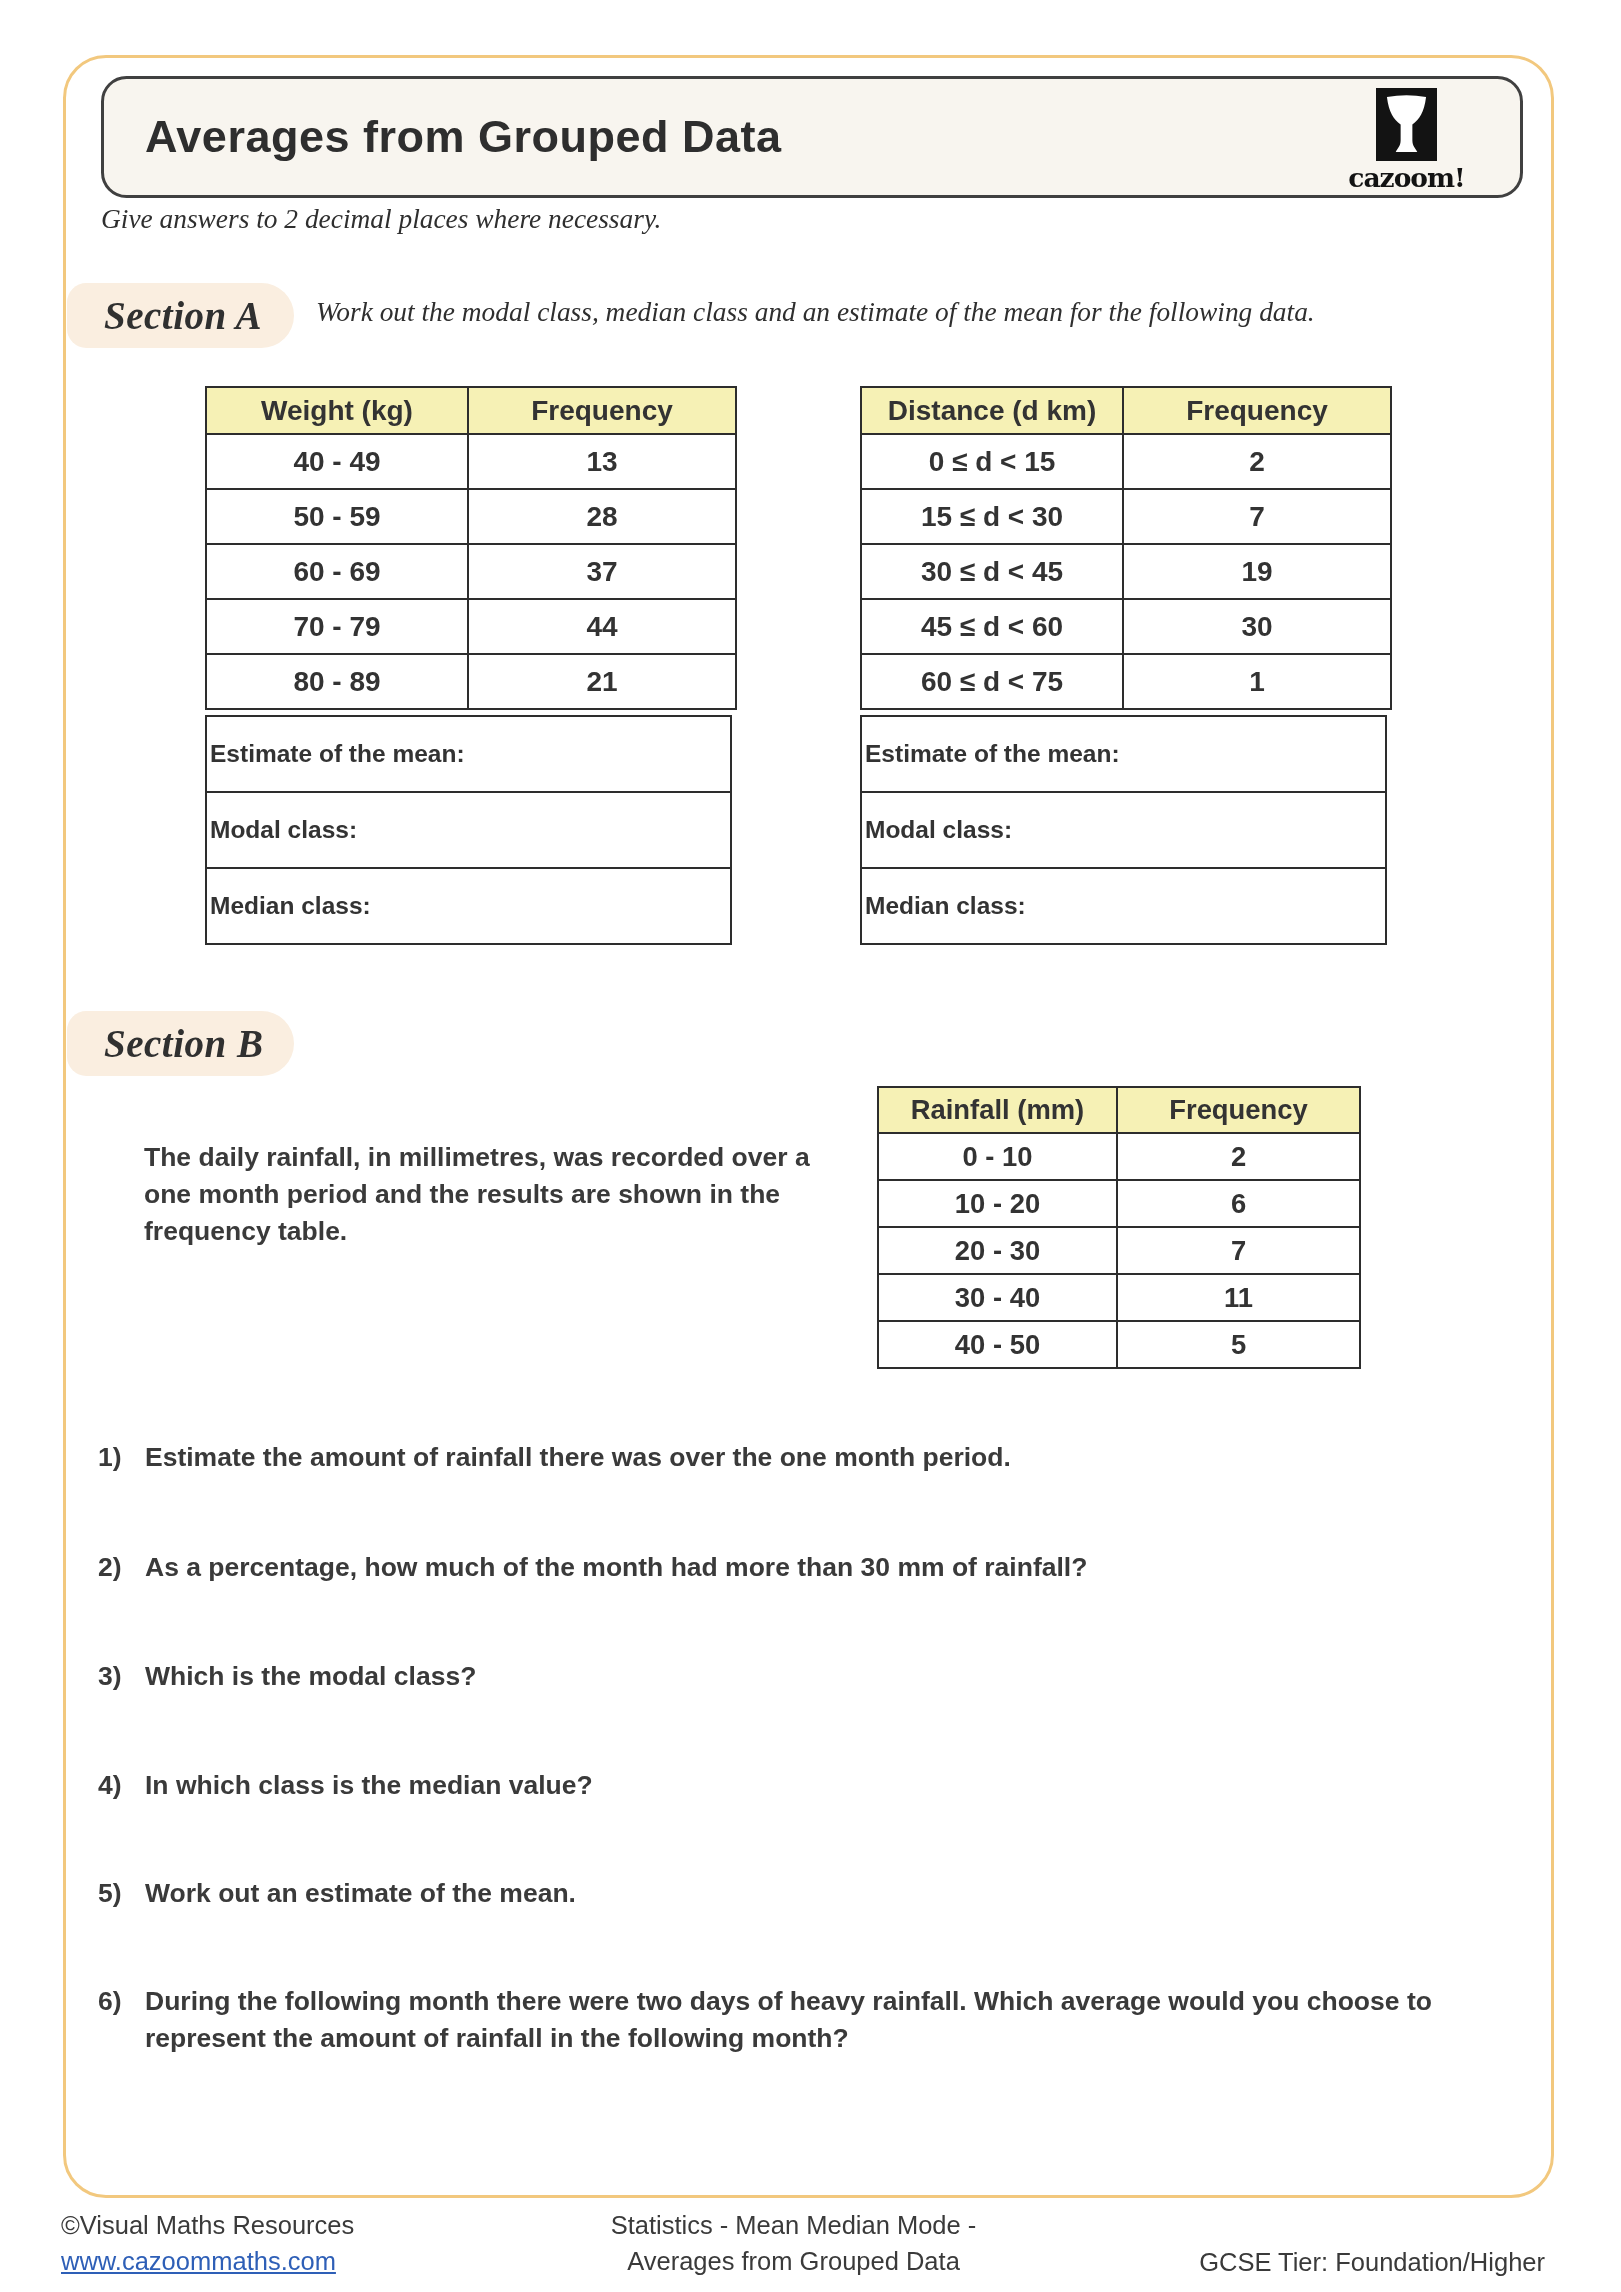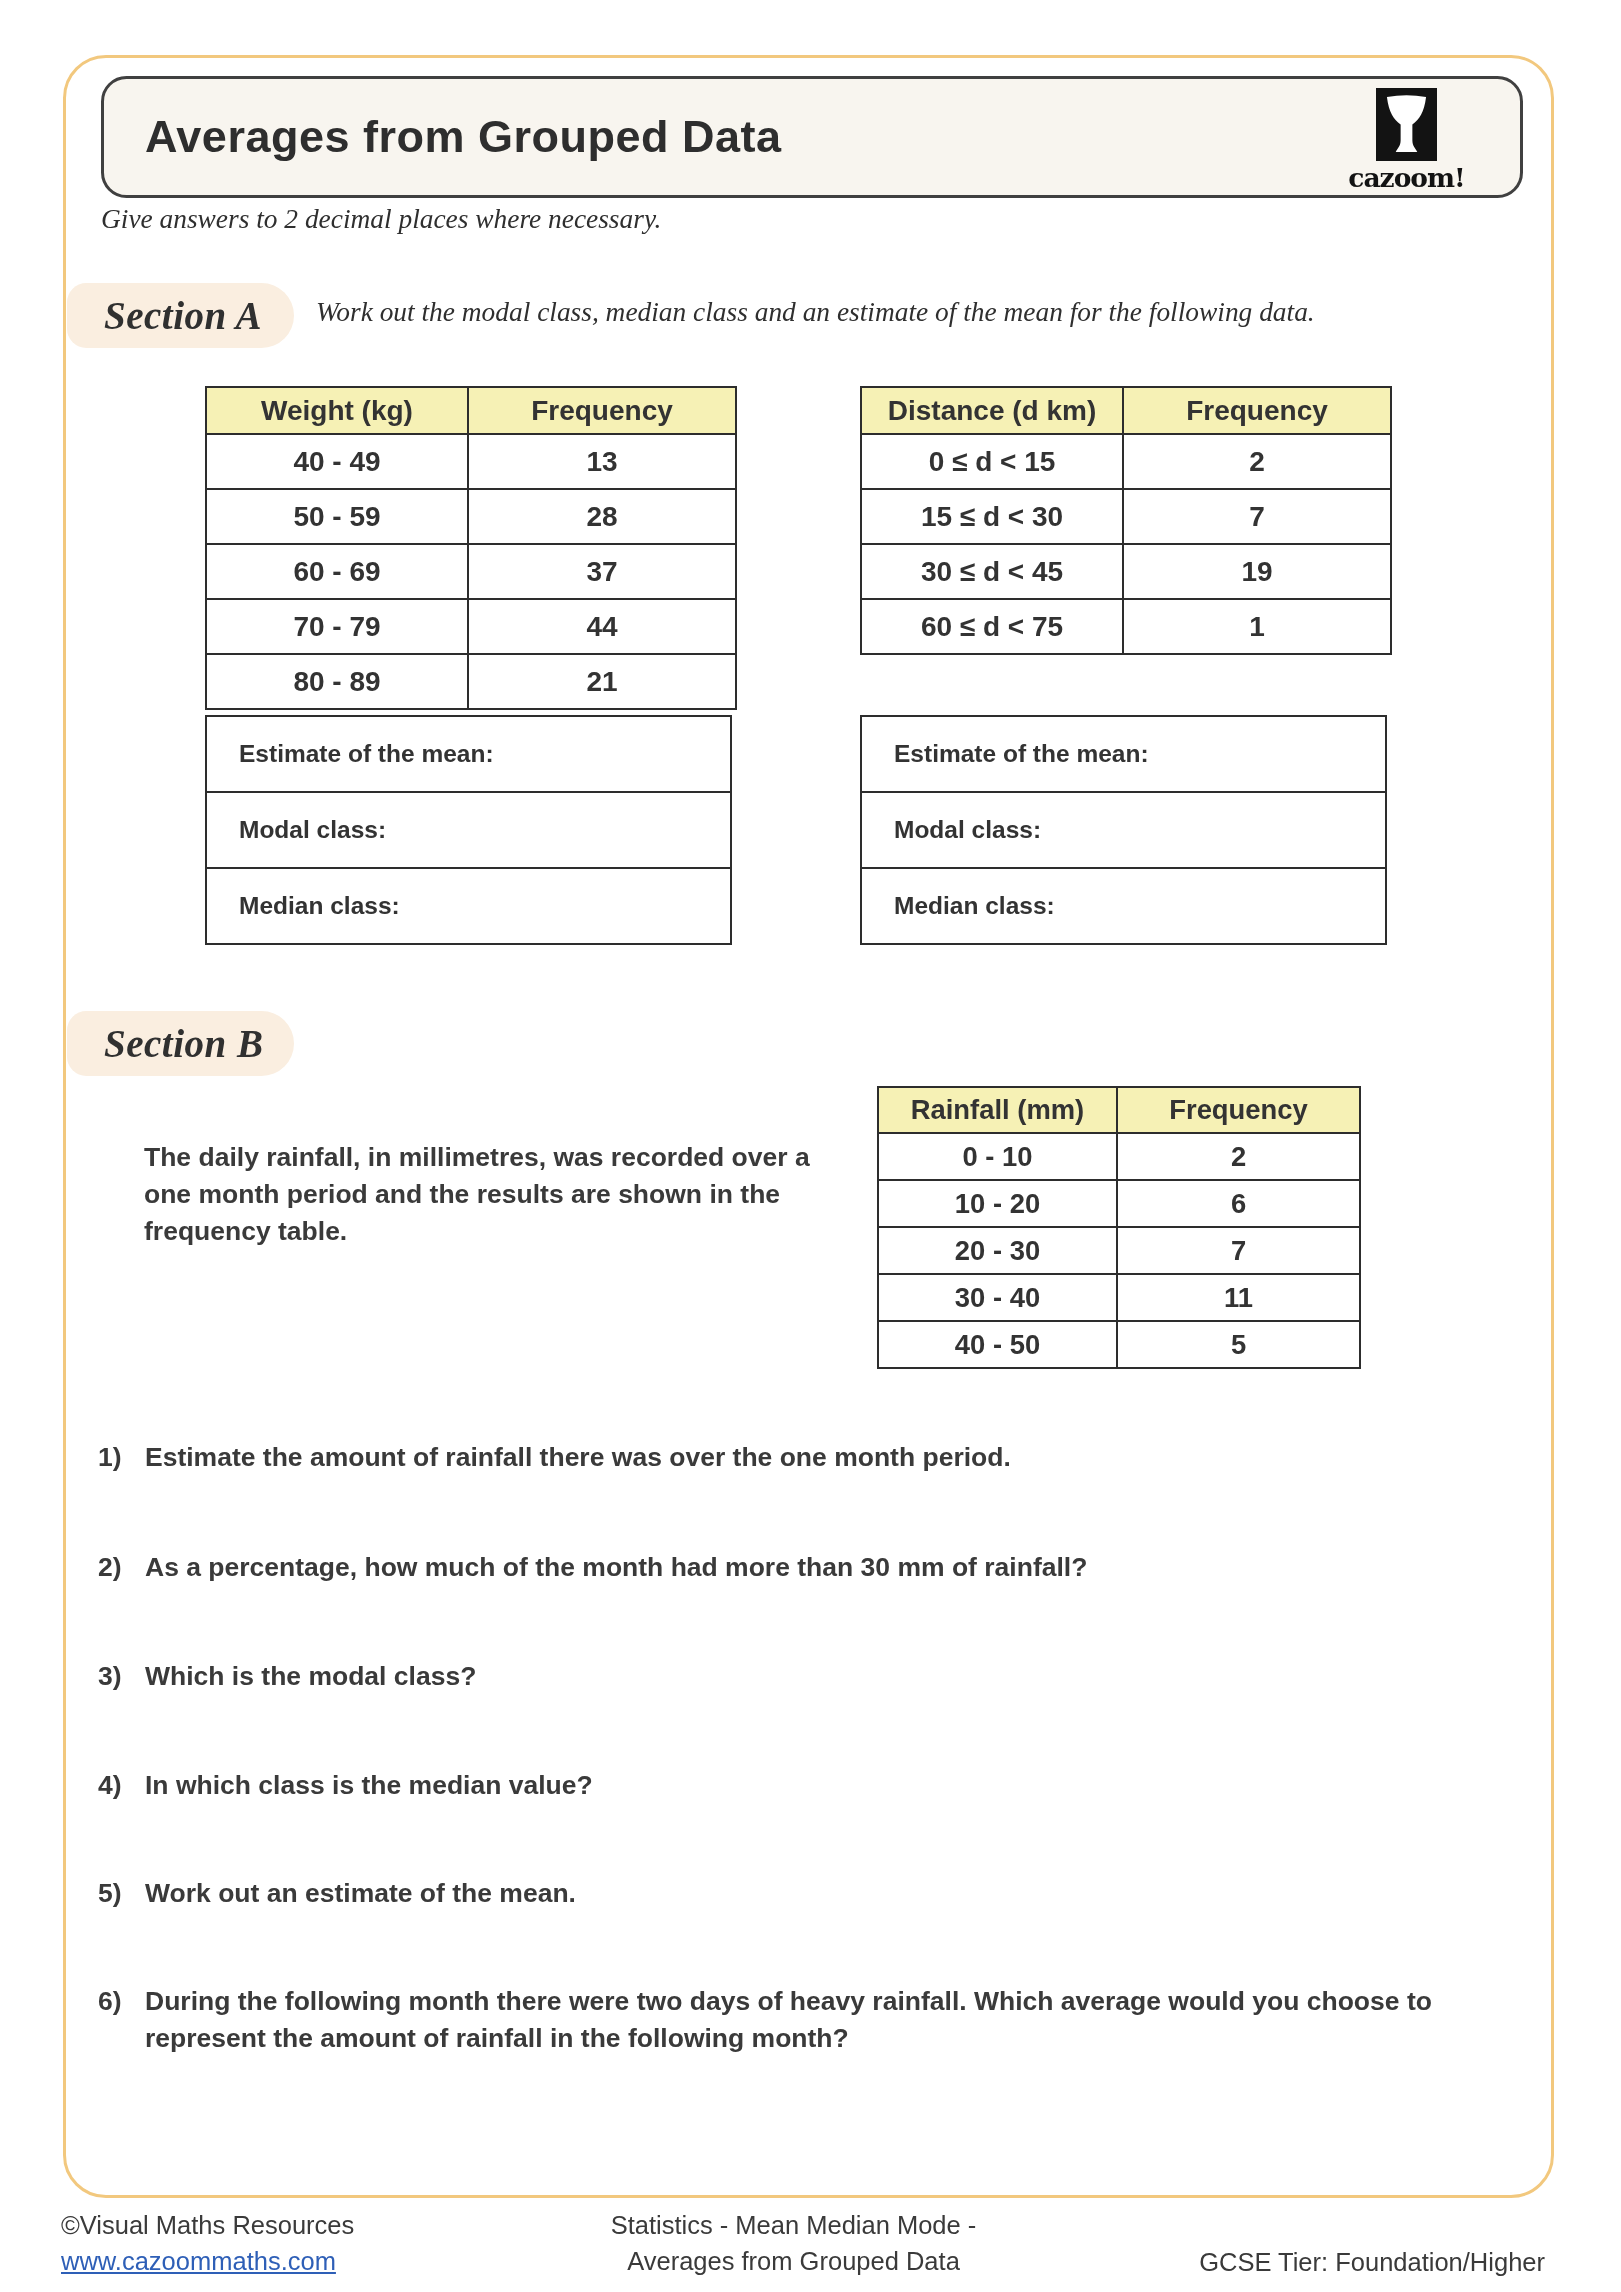--- a/index.html
+++ b/index.html
@@ -59,21 +59,21 @@
   table.data { border:2.9px solid #2D2D2D; }
   table.data th {
     background:#F6F1B5; font-weight:bold; font-size:28px; height:45px; color:#333333;
   }
   table.data td { font-size:28px; font-weight:600; height:53px; color:#333333; }
   table.data.small td { height:45px; font-size:27.4px; }
   table.data.small th { height:44px; font-size:27.4px; }
 
   .answer-box { width:523px; border:2.9px solid #2D2D2D; background:#ffffff; }
   .answer-row {
-    height:74px; display:flex; align-items:center; padding-left:32px;
+    height:74px; display:flex; align-items:center; padding-left:3px;
     font-size:24.5px; font-weight:bold; color:#333333;
   }
   .answer-row + .answer-row { border-top:2.9px solid #2D2D2D; }
 
   .intro-text {
     font-size:26.5px; font-weight:600; line-height:37px; color:#3a3a3a;
   }
 
   .question { display:flex; font-size:26.5px; font-weight:600; color:#3a3a3a; line-height:37px; }
   .q-num { width:47px; flex:0 0 47px; }
@@ -156,20 +156,24 @@
   </tr>
   <tr>
     <td>15 ≤ d &lt; 30</td>
     <td>7</td>
   </tr>
   <tr>
     <td>30 ≤ d &lt; 45</td>
     <td>19</td>
   </tr>
   <tr>
+    <td>45 ≤ d &lt; 60</td>
+    <td>30</td>
+  </tr>
+  <tr>
     <td>60 ≤ d &lt; 75</td>
     <td>1</td>
   </tr>
 </tbody>
   </table>
 
 <div class="abs answer-box" style="left:205px; top:715px;">
   <div class="answer-row">
     <span>Estimate of the mean:</span>
   </div>

